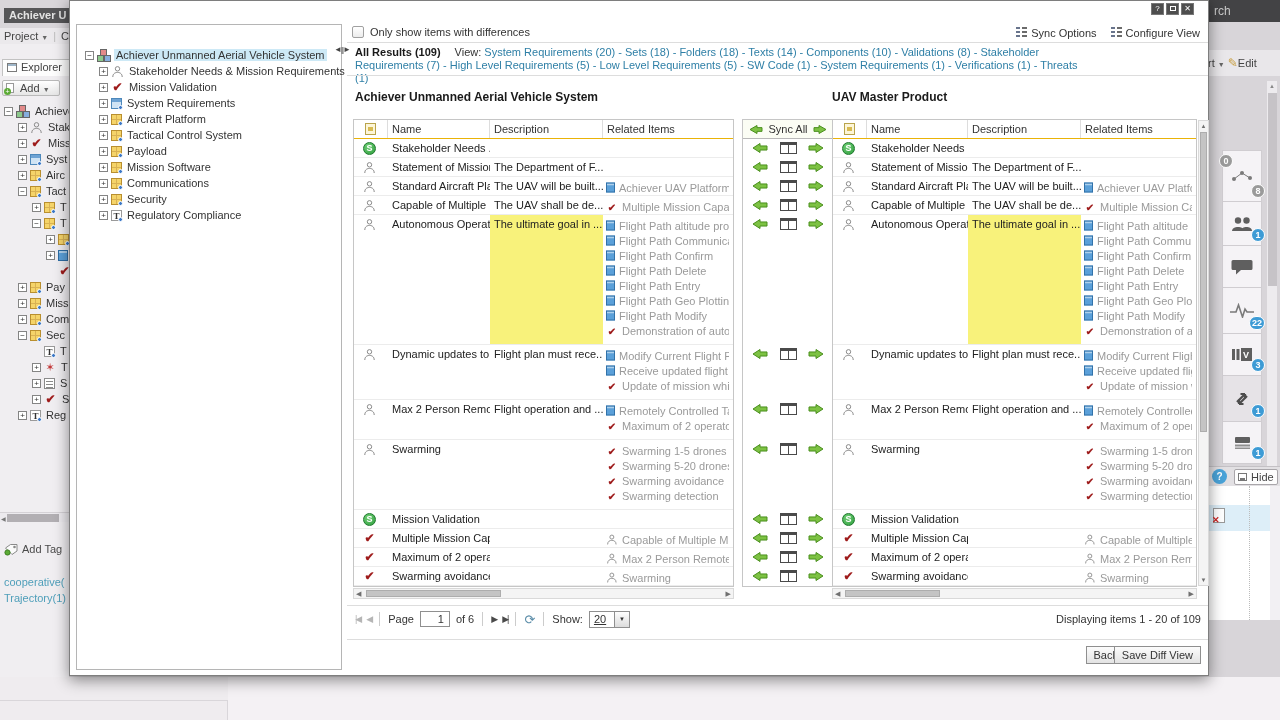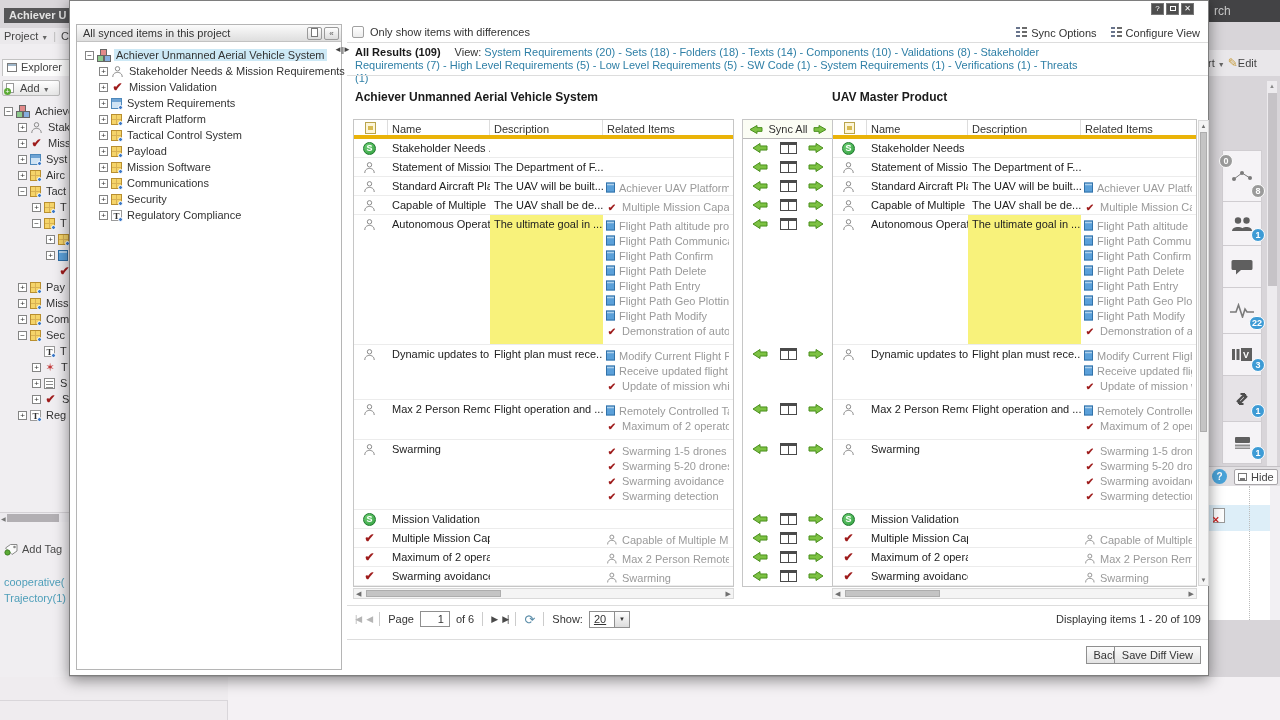--- a/index.html
+++ b/index.html
@@ -113,21 +113,21 @@
   .grid-ic { display:inline-block; margin-right:4px; }
   .hline { position:absolute; border-top:1px solid #ddd; }
   #results-block { position:absolute; left:285px; top:45px; width:728px; line-height:13px; }
   #results-block b { color:#1a1a1a; }
   #results-block .viewlbl { margin-left:14px; }
   .flink { color:#2e7fa6; }
   .fsep { color:#2e7fa6; }
   .tbl-title { position:absolute; font-size:12px; font-weight:bold; color:#1a1a1a; }
 
   .sync-table { position:absolute; top:118px; border:1px solid #c6c6c6; background:#fff; }
-  .t-hdr { display:flex; height:19px; border-bottom:4px solid #eab308; background:#fff; }
+  .t-hdr { display:flex; height:19px; border-bottom:1px solid #eab308; background:#fff; }
   .t-hdr .cell { border-right:1px solid #ddd; line-height:18px; padding-left:4px; color:#333; overflow:hidden; white-space:nowrap; }
   .t-hdr .cell:last-child { border-right:none; }
   .t-hdr .icon-cell { display:flex; align-items:center; justify-content:center; padding-left:0; }
   .t-row { display:flex; border-bottom:1px solid #ececec; align-items:stretch; }
   .t-row .cell { overflow:hidden; white-space:nowrap; padding:3px 4px 0 4px; color:#222; }
   .t-row .icon-cell { display:flex; align-items:flex-start; justify-content:center; padding:3px 0 0 0; }
   .t-row .cell.hl { background:#f8f27b; }
   .rel-line { display:flex; align-items:center; height:15px; color:#9a9a9a; overflow:hidden; white-space:nowrap; }
   .rel-line .ic { transform:scale(0.9); transform-origin:left center; }
   .rel-line .ic-check { font-size:11px; }
@@ -421,27 +421,20 @@
     <div class="l-line"></div>
     <div class="v-line"></div>
   </div>
 
   <div id="dialog">
     <div class="tb-btn" style="right:44px;">?</div>
     <div class="tb-btn" style="right:29px;"><span class="sq"></span></div>
     <div class="tb-btn" style="right:14px;">✕</div>
 
     <div id="synced-panel">
-      <div class="panel-hdr" style="top:0;">
-        <span>All synced items in this project</span>
-        <span class="panel-hdr-btns">
-          <span class="ph-btn"><span class="mini-doc"></span></span>
-          <span class="ph-btn">«</span>
-        </span>
-      </div>
       <div id="dlg-tree">
           <div class="tree-item sel" style="padding-left: 4px;">
             <span class="expander">−</span>
             <span class="ic ic-project">
               <i class="cube c1"></i>
               <i class="cube c2"></i>
               <i class="cube c3"></i>
             </span>
             <span class="tree-label">Achiever Unmanned Aerial Vehicle System</span>
           </div>

